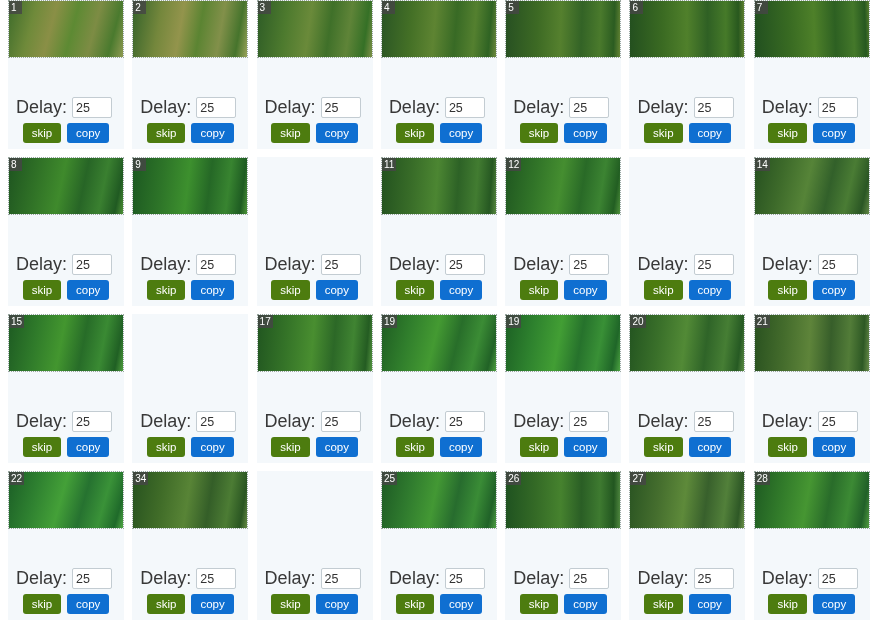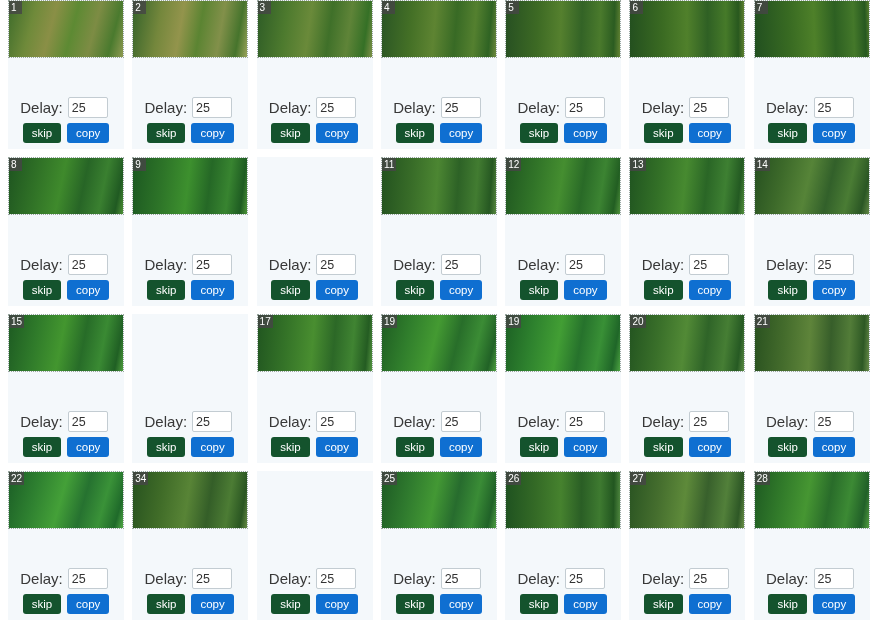--- a/index.html
+++ b/index.html
@@ -75,21 +75,21 @@
     align-items: center;
     justify-content: center;
     gap: 5px;
     margin-bottom: 5px;
     width: 100%;
     box-sizing: border-box;
     padding-right: 4px;
   }
 
   .delay-label {
-    font-size: 15px;
+    font-size: 18px;
     color: #383838;
     font-family: "Liberation Sans", sans-serif;
     white-space: nowrap;
   }
 
   .delay-input {
     width: 40px;
     height: 21px;
     box-sizing: border-box;
     border: 1px solid #c3ccd2;
@@ -114,21 +114,21 @@
     border: none;
     border-radius: 3px;
     color: #ffffff;
     font-size: 11.5px;
     font-family: "Liberation Sans", sans-serif;
     padding: 4px 9px;
     line-height: 12px;
     cursor: pointer;
   }
 
-  .btn-skip { background: #14532d; }
+  .btn-skip { background: #4d7c0f; }
   .btn-copy { background: #0f6fd1; }
 </style>
 </head>
 <body>
 
 <div id="grid">
     <div class="card">
     <div class="thumb-wrap">
       <div class="thumb" style="background-image: linear-gradient(105deg, rgb(61, 107, 42) 0%, rgb(111, 138, 58) 22%, rgb(138, 143, 70) 38%, rgb(93, 138, 51) 55%, rgb(125, 140, 68) 72%, rgb(74, 122, 46) 88%, rgb(143, 154, 82) 100%);"></div>
       <div class="badge">1</div>
@@ -298,24 +298,20 @@
     <div class="delay-row">
       <span class="delay-label">Delay:</span>
       <input class="delay-input" type="text" placeholder="25" value="25" style="">
     </div>
     <div class="btn-row">
       <button class="btn btn-skip">skip</button>
       <button class="btn btn-copy">copy</button>
     </div>
   </div>
     <div class="card">
-    <div class="thumb-wrap">
-      <div class="thumb" style="background-image: linear-gradient(96deg, rgb(32, 84, 32) 0%, rgb(51, 112, 39) 26%, rgb(71, 138, 48) 48%, rgb(42, 102, 38) 66%, rgb(62, 128, 50) 82%, rgb(35, 90, 34) 94%, rgb(82, 142, 60) 100%);"></div>
-      <div class="badge">13</div>
-    </div>
     <div class="spacer"></div>
     <div class="delay-row">
       <span class="delay-label">Delay:</span>
       <input class="delay-input" type="text" placeholder="25" value="25" style="">
     </div>
     <div class="btn-row">
       <button class="btn btn-skip">skip</button>
       <button class="btn btn-copy">copy</button>
     </div>
   </div>

